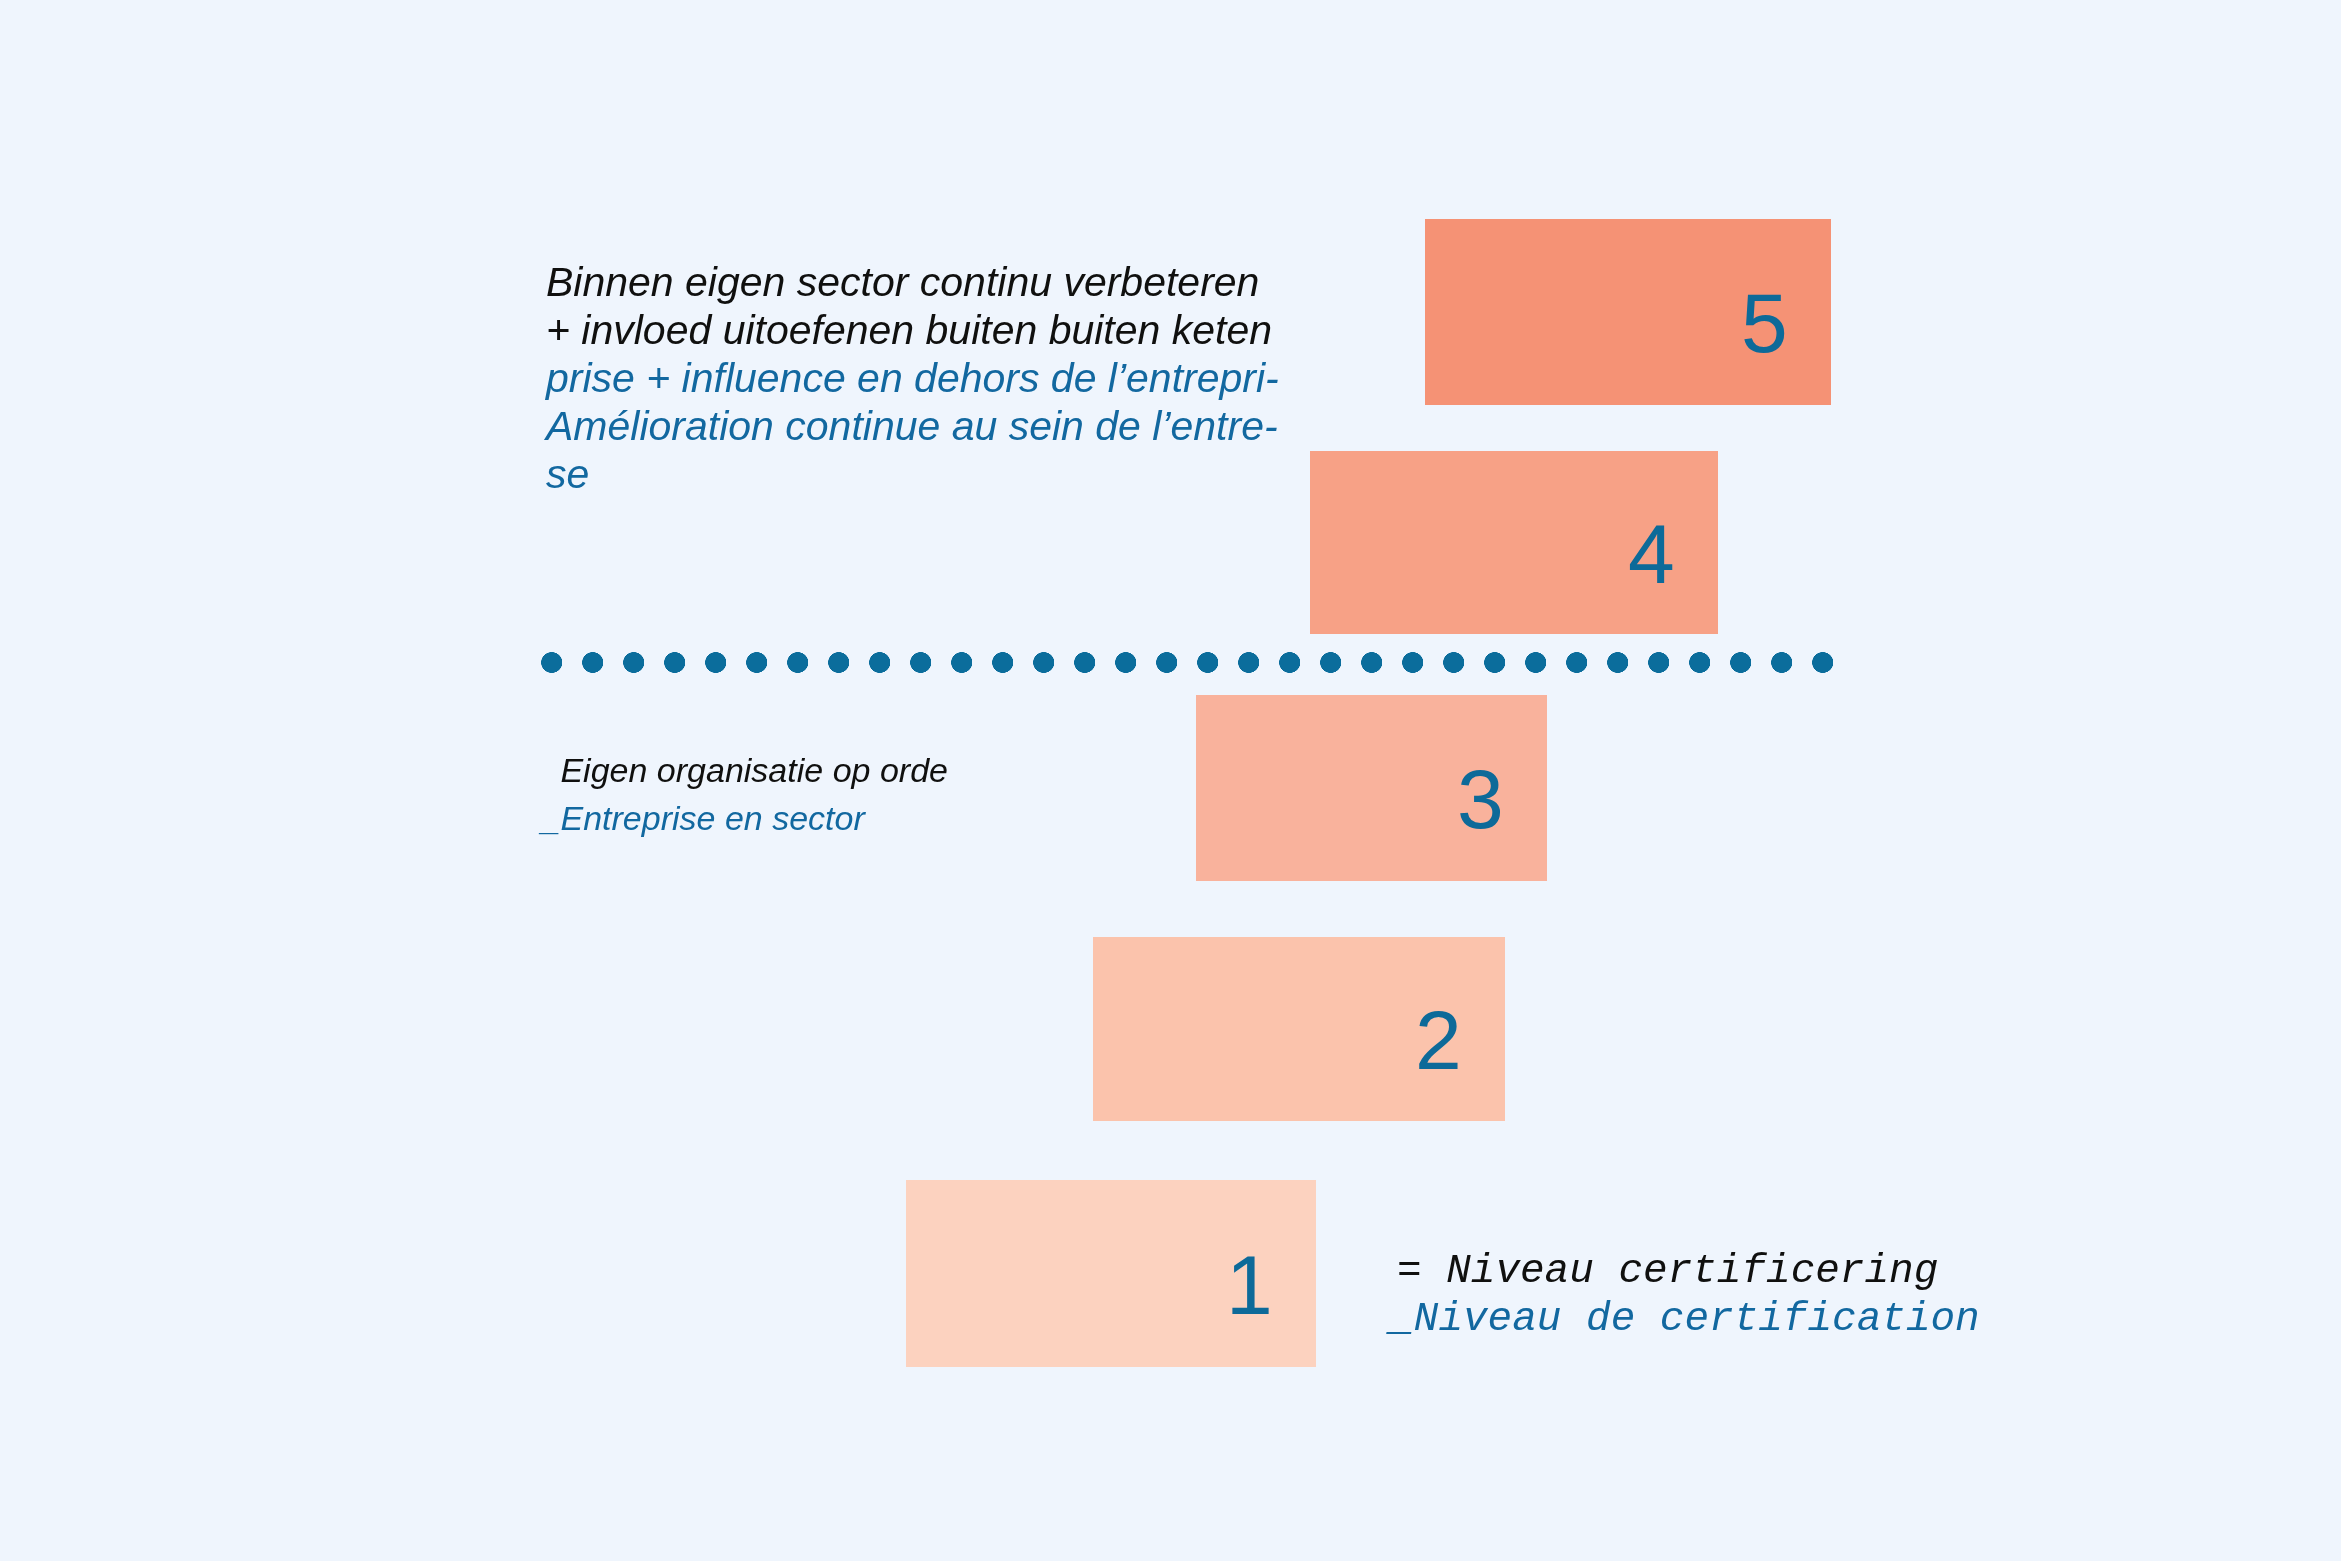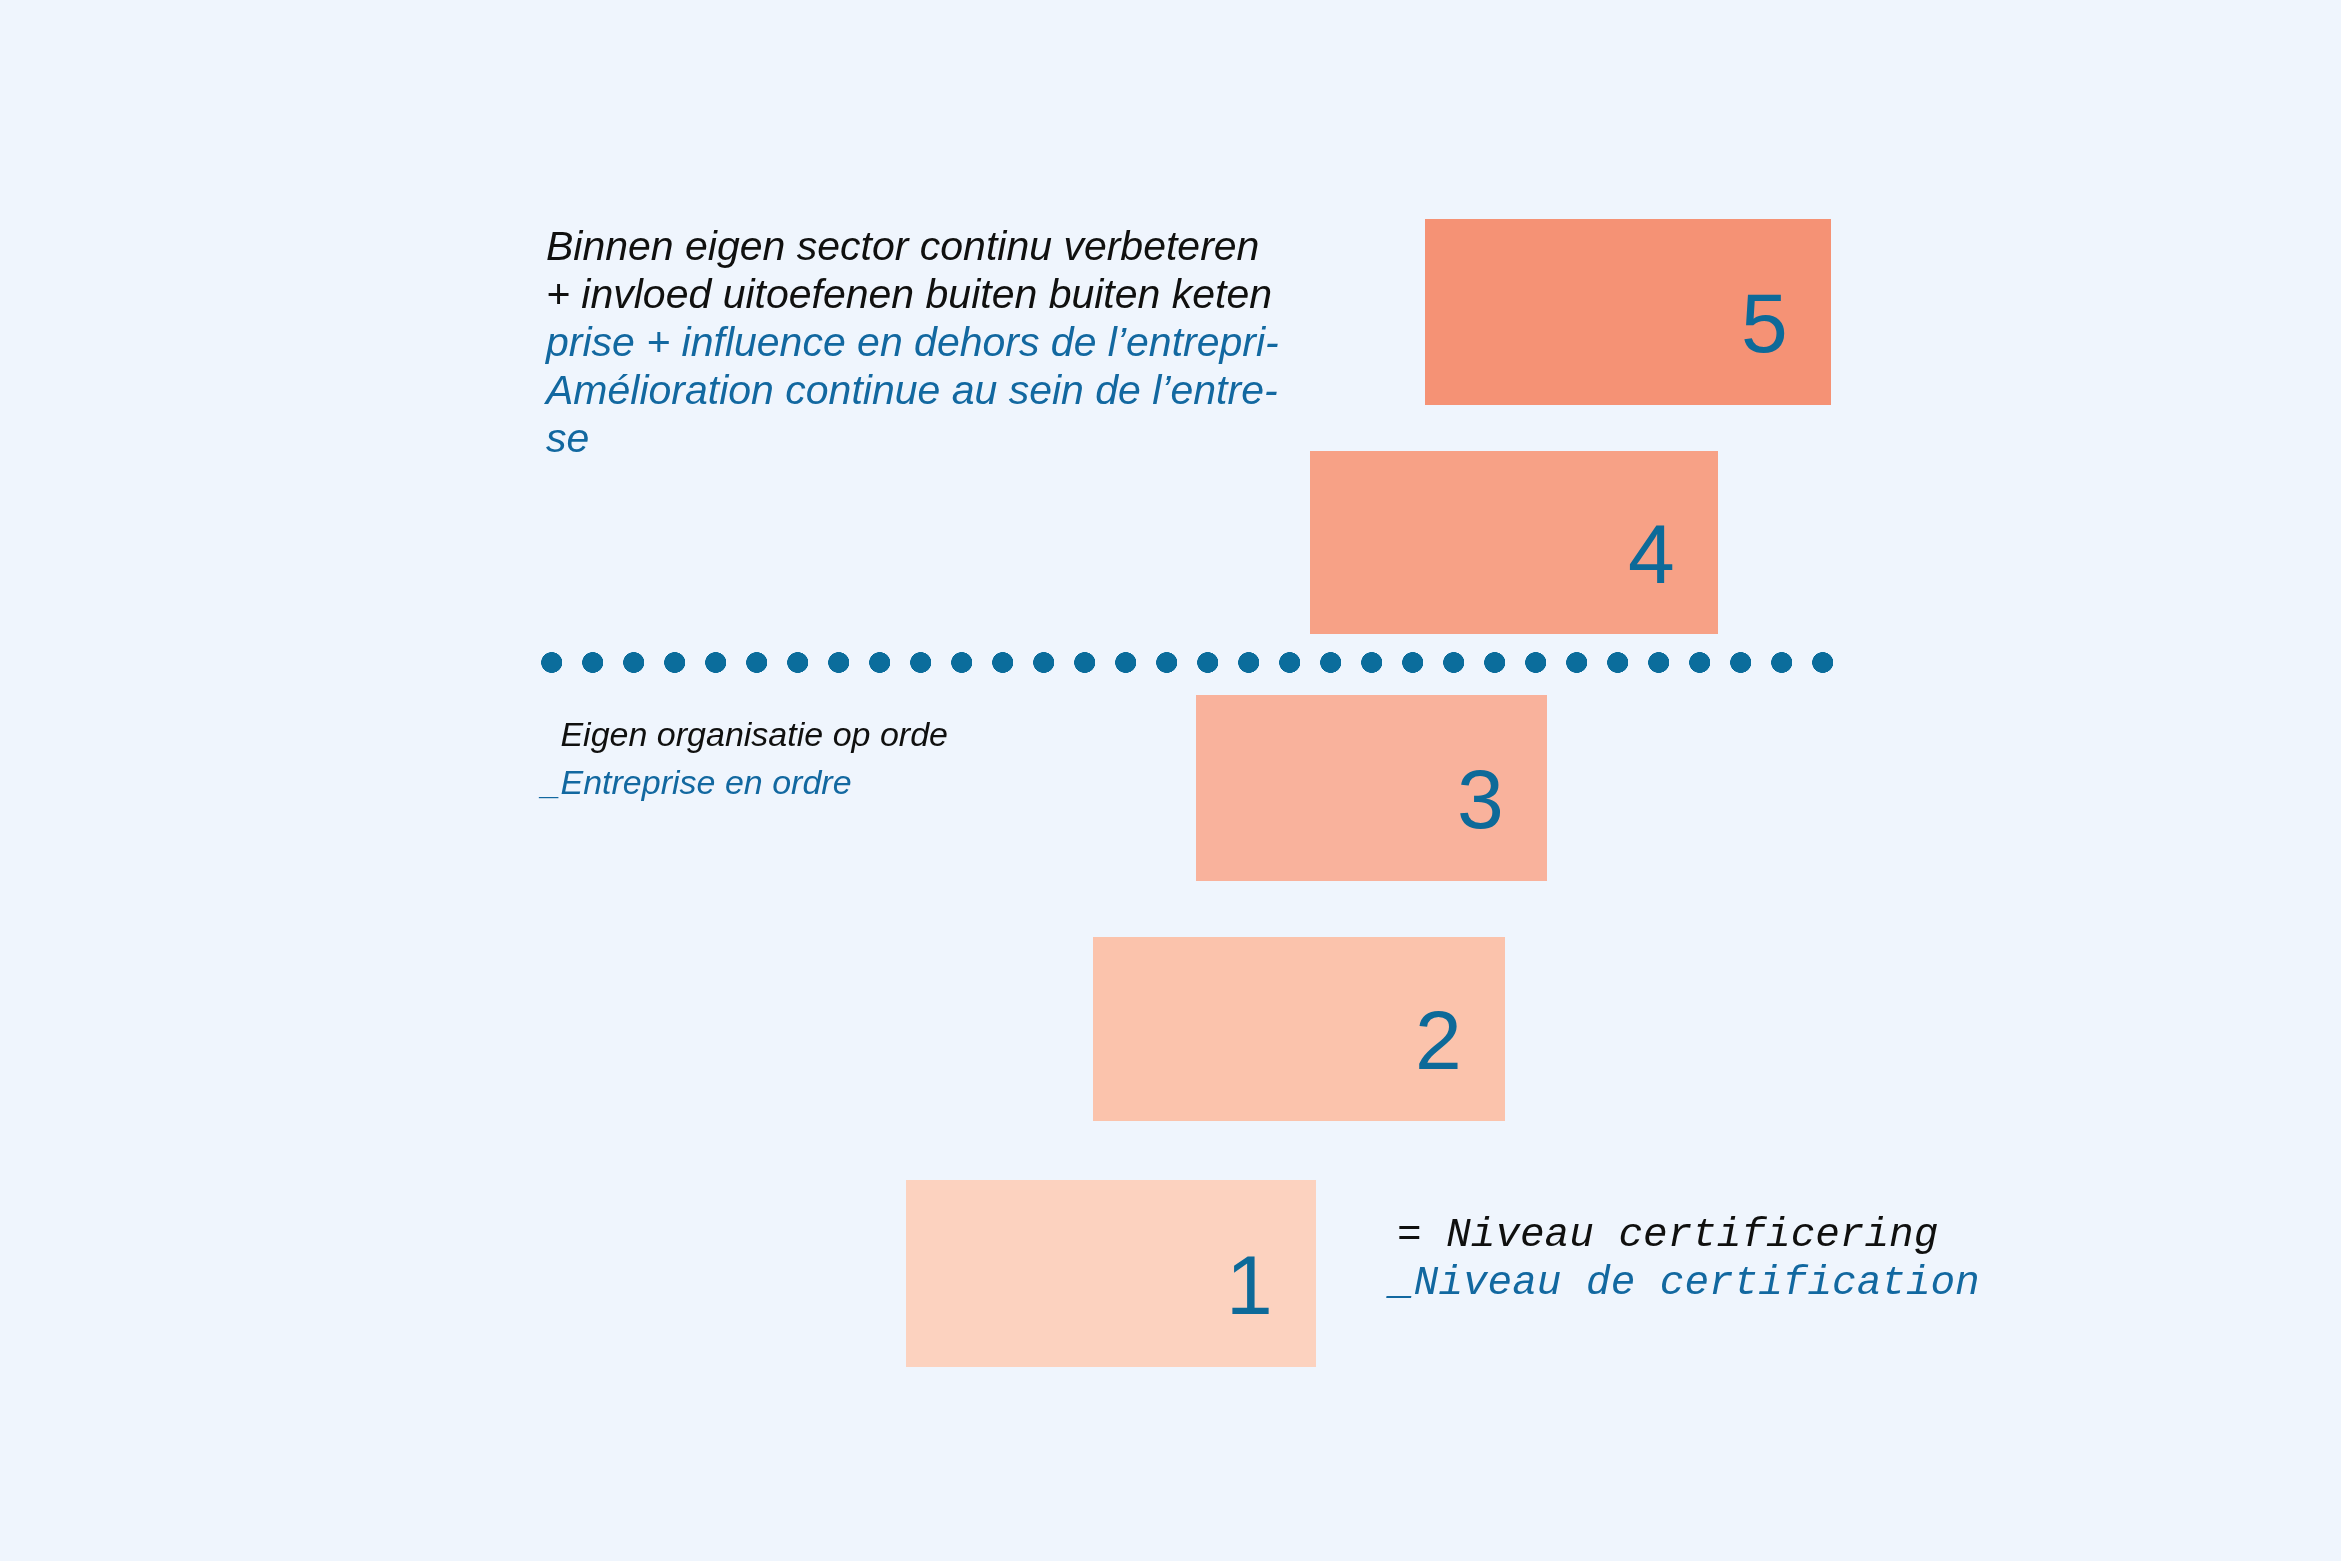--- a/index.html
+++ b/index.html
@@ -58,20 +58,21 @@
     background-size: 41px 23.4px;
     background-repeat: repeat-x;
   }
 
   
   .text-block {
     position: absolute;
     font-family: "Liberation Sans", sans-serif;
     font-style: italic;
     font-weight: 400;
+    margin-top: 36px;
   }
   .line-nl {
     color: #10100f;
     white-space: pre;
   }
   .line-fr {
     color: #1268a0;
     white-space: pre;
   }
 
@@ -138,21 +139,21 @@
   <div id="level45-text" class="text-block">
     <span class="line-nl">Binnen eigen sector continu verbeteren</span>
     <span class="line-nl">+ invloed uitoefenen buiten buiten keten</span>
     <span class="line-fr">prise + influence en dehors de l’entrepri-</span>
     <span class="line-fr">Amélioration continue au sein de l’entre-</span>
     <span class="line-fr">se</span>
   </div>
 
   <div id="level3-text" class="text-block">
     <span class="line-nl"> Eigen organisatie op orde</span>
-    <span class="line-fr">_Entreprise en ordre</span>
+    <span class="line-fr">_Entreprise en sector</span>
   </div>
 
   <div id="legend-text" class="text-block">
     <span class="line-nl">= Niveau certificering</span>
     <span class="line-fr">_Niveau de certification</span>
   </div>
 
 </div>
 
 

